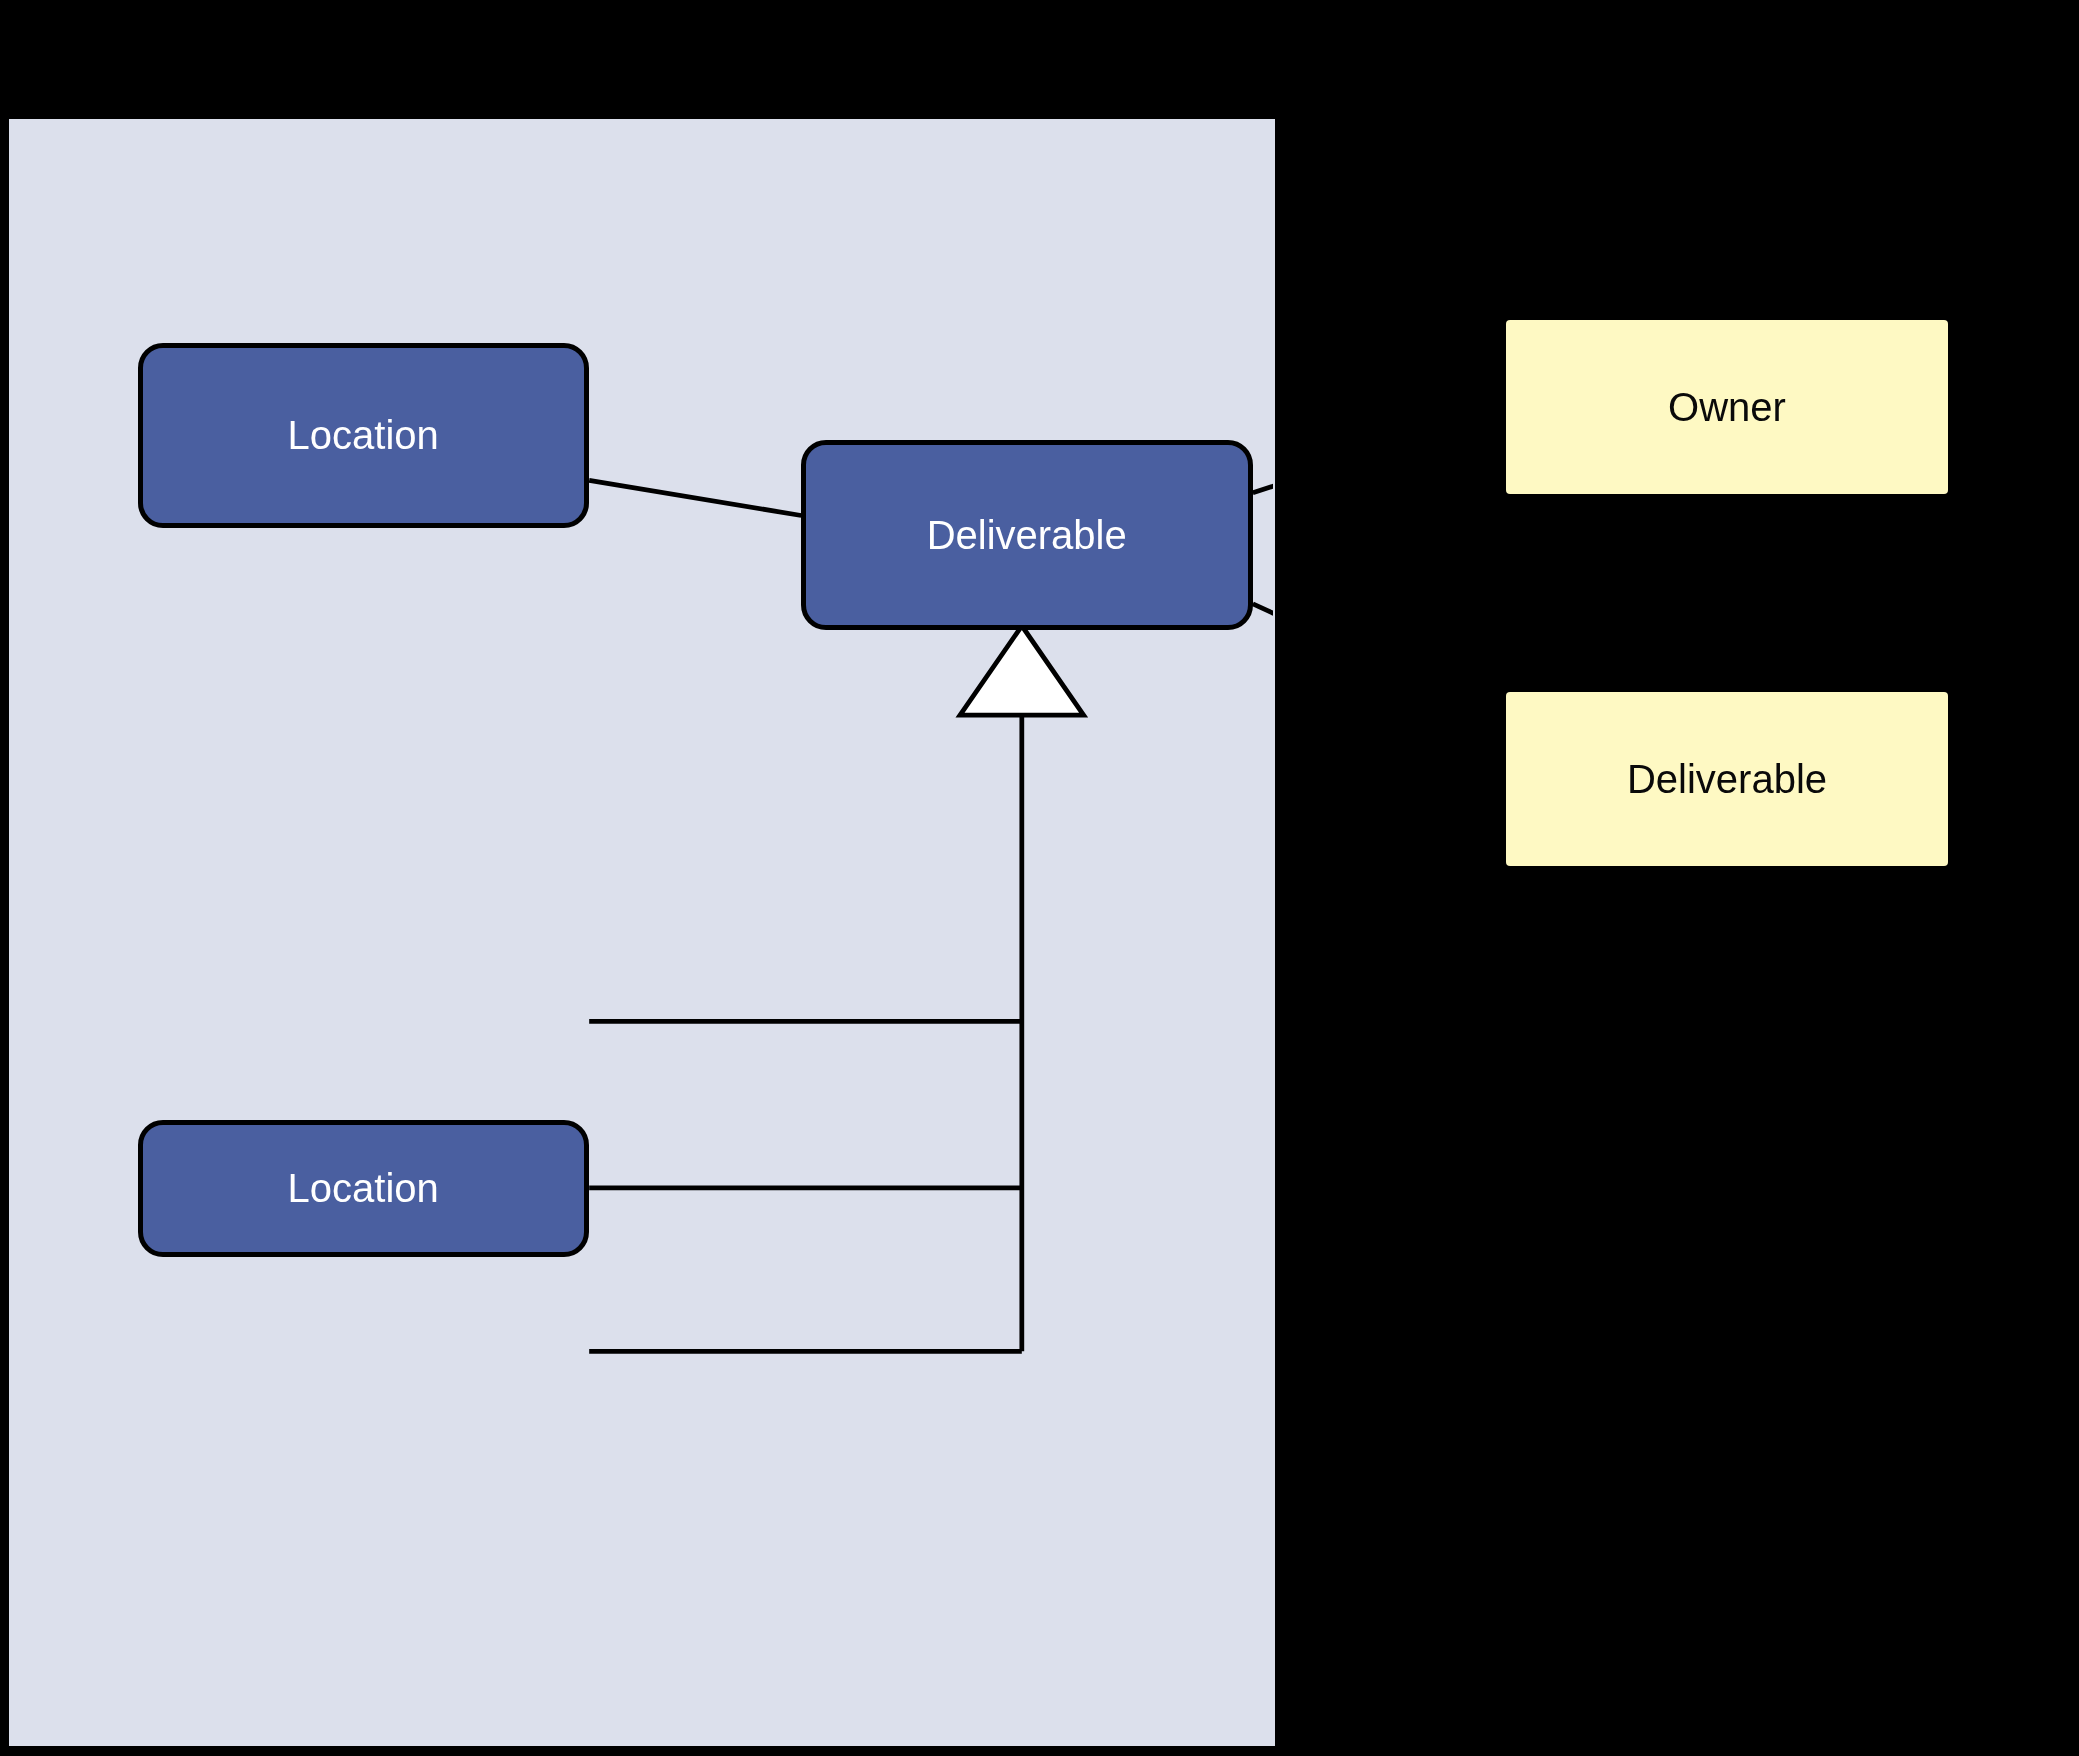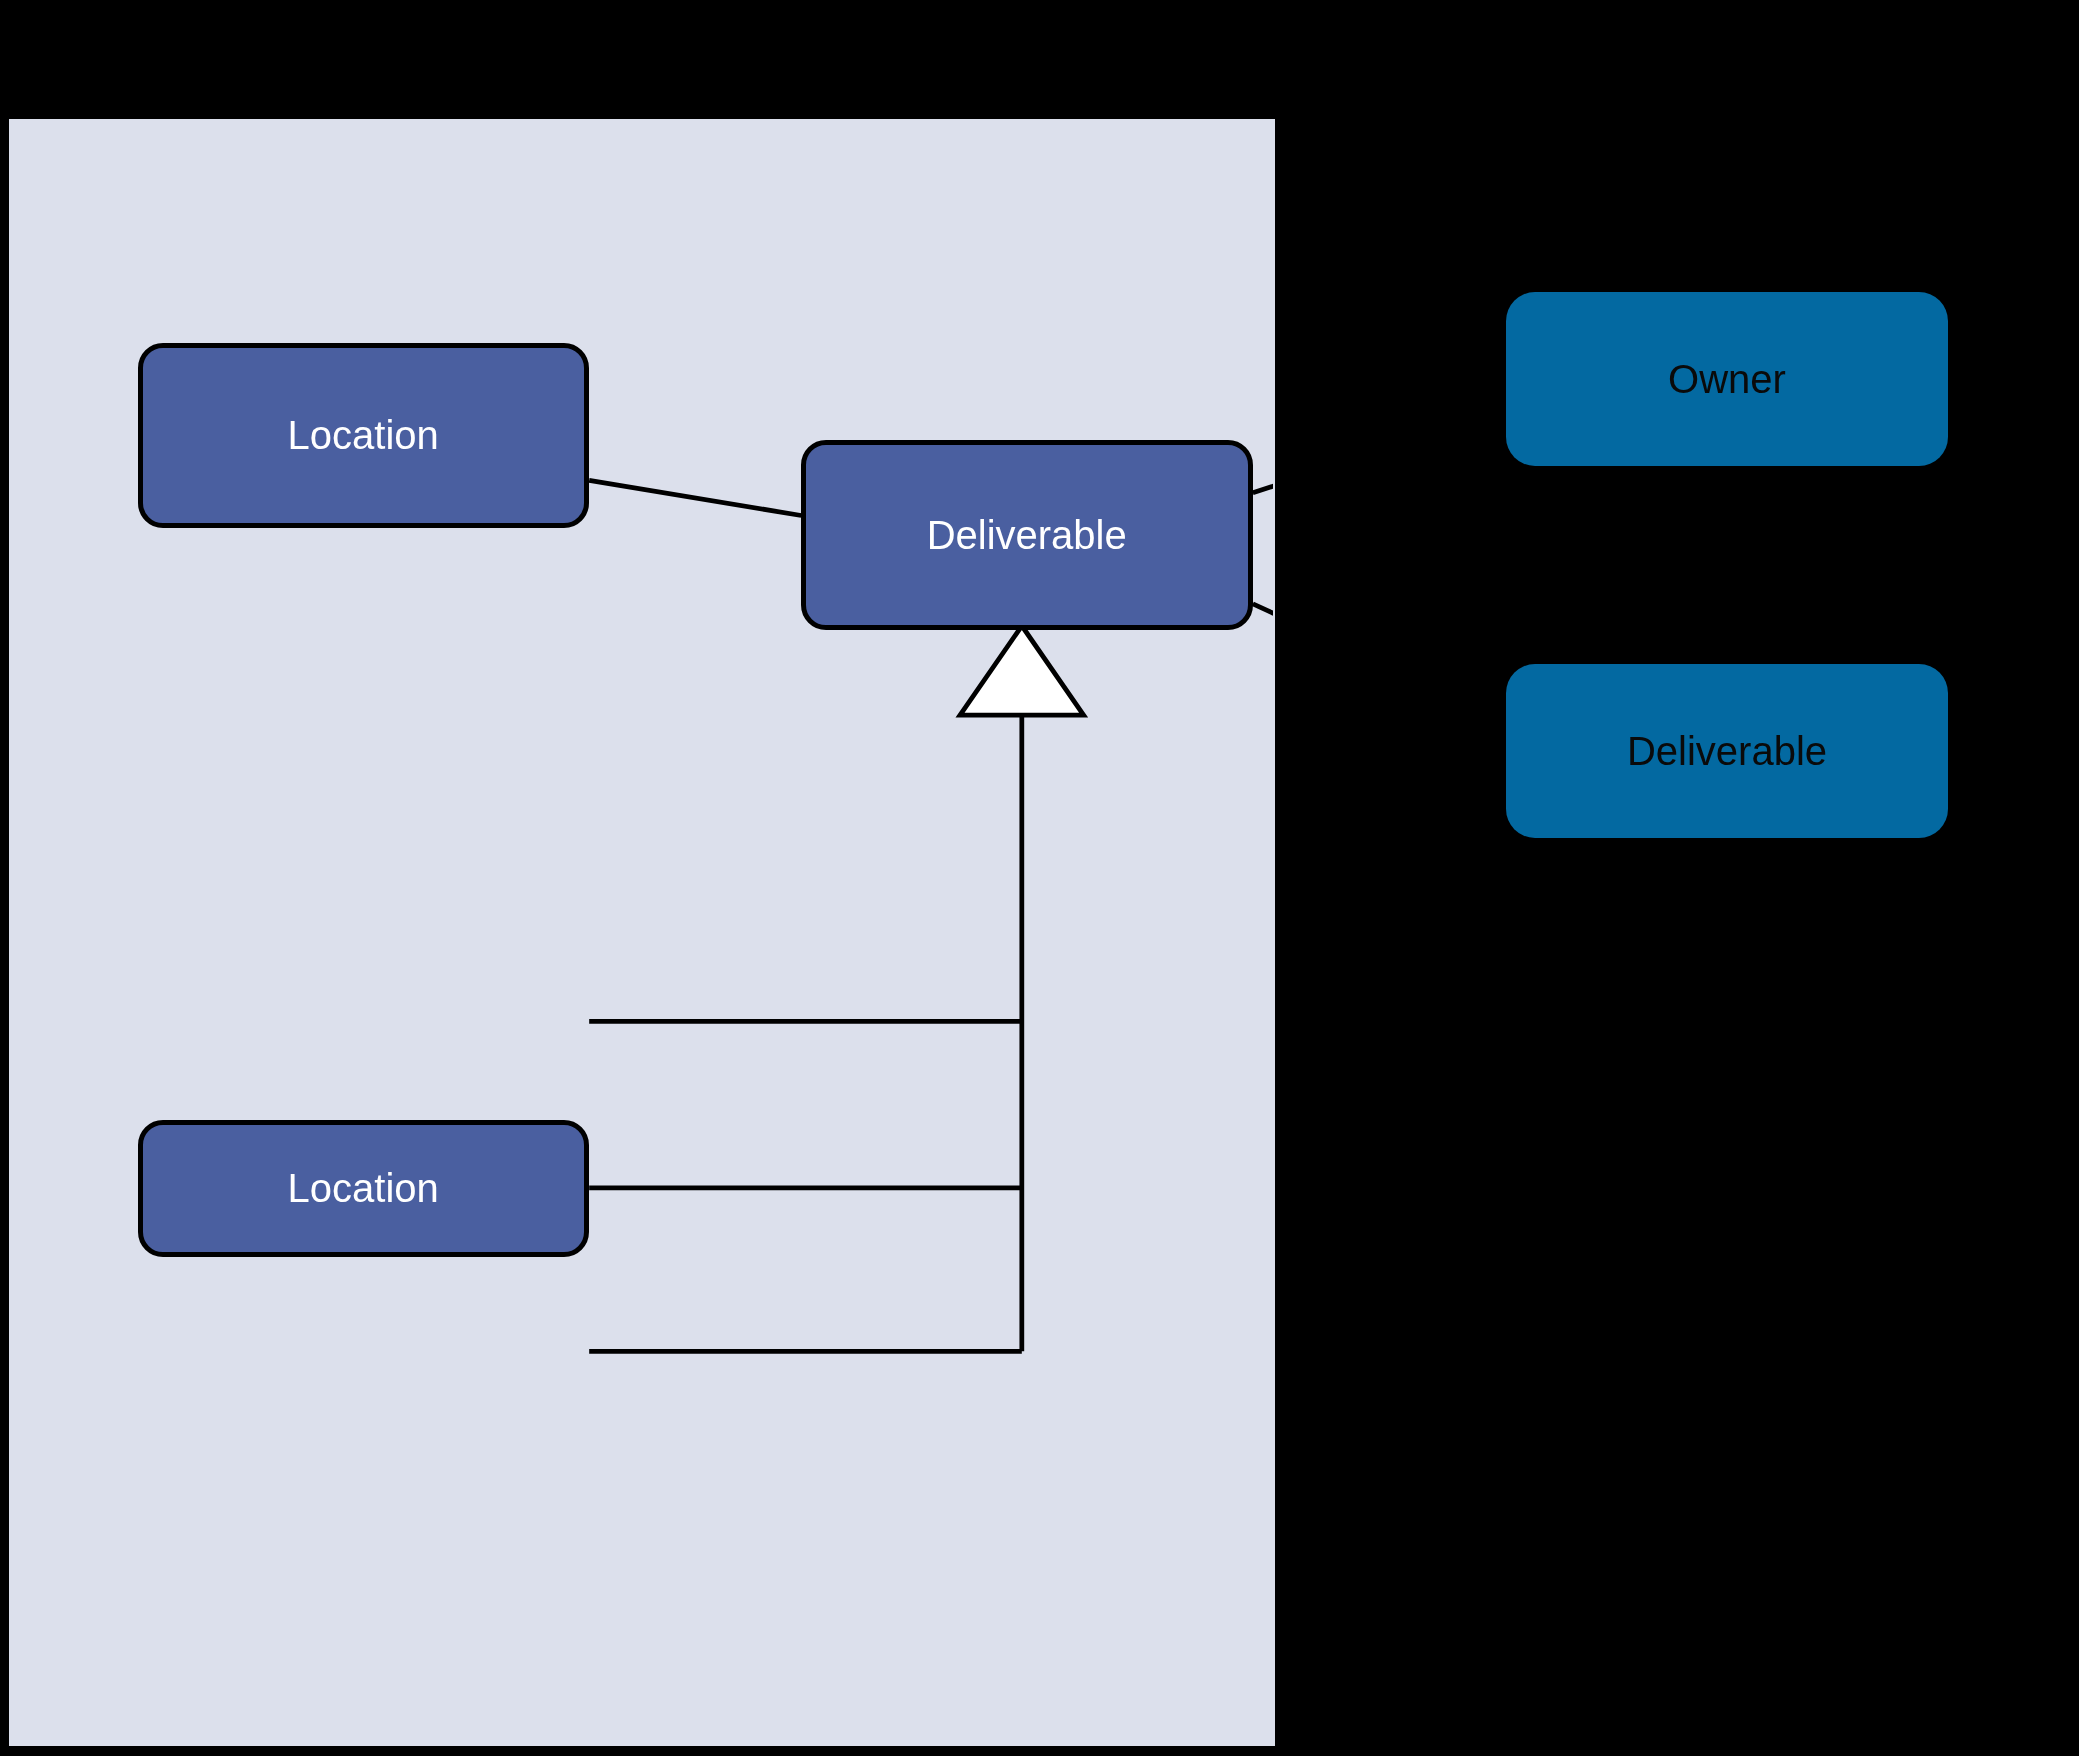--- a/index.html
+++ b/index.html
@@ -100,26 +100,27 @@
     top: 0;
     width: 1264px;
     height: 1625px;
     z-index: 2;
     pointer-events: none;
   }
 
   
   .legend-box {
     position: absolute;
-    background: #0369a1;
-    border-radius: 29px;
+    background: #fef9c3;
+    border-radius: 4px;
     box-sizing: border-box;
     display: flex;
     align-items: center;
     justify-content: center;
+    margin-top: 28px;
   }
   .legend-box .legend-label {
     color: #0A0A0A;
     font-size: 40px;
     font-family: "Liberation Sans", sans-serif;
     line-height: 1;
     white-space: nowrap;
   }
   #legend-owner       { left: 1506px; top: 292px; width: 442px; height: 174px; }
   #legend-deliverable { left: 1506px; top: 664px; width: 442px; height: 174px; }

